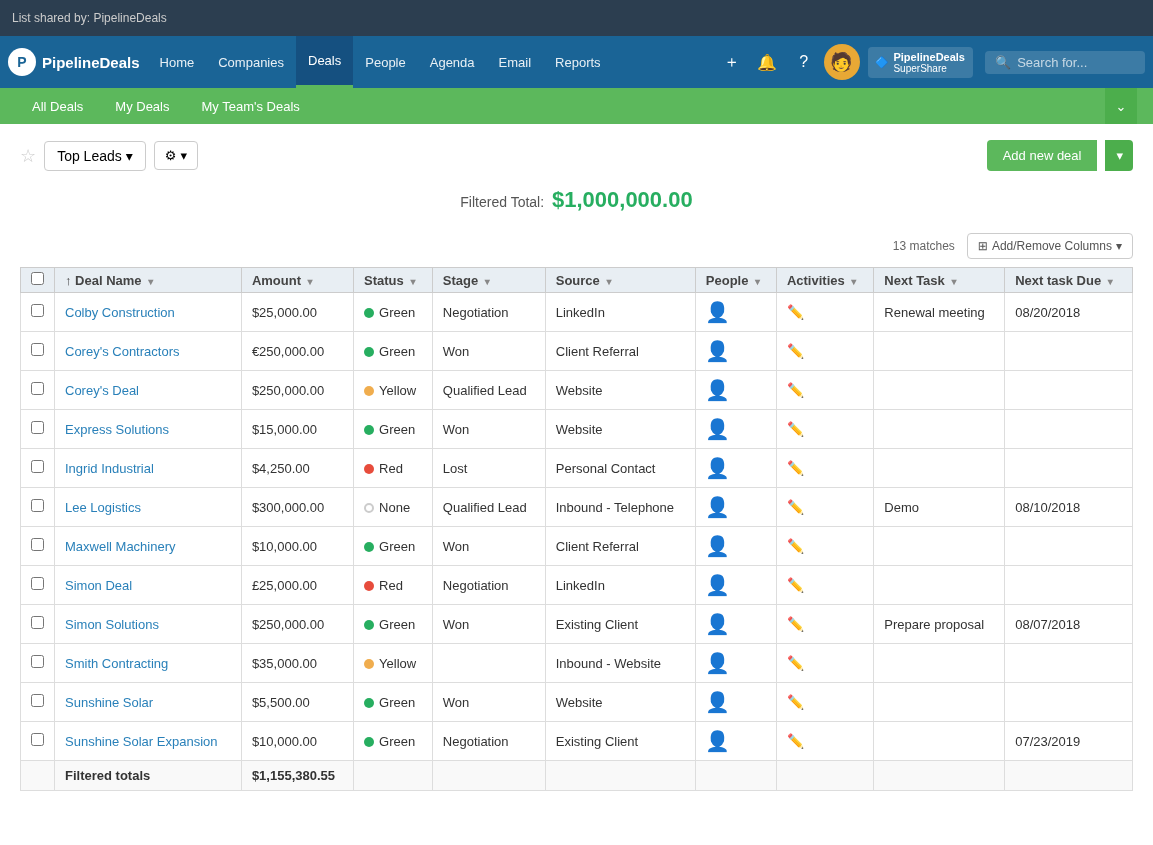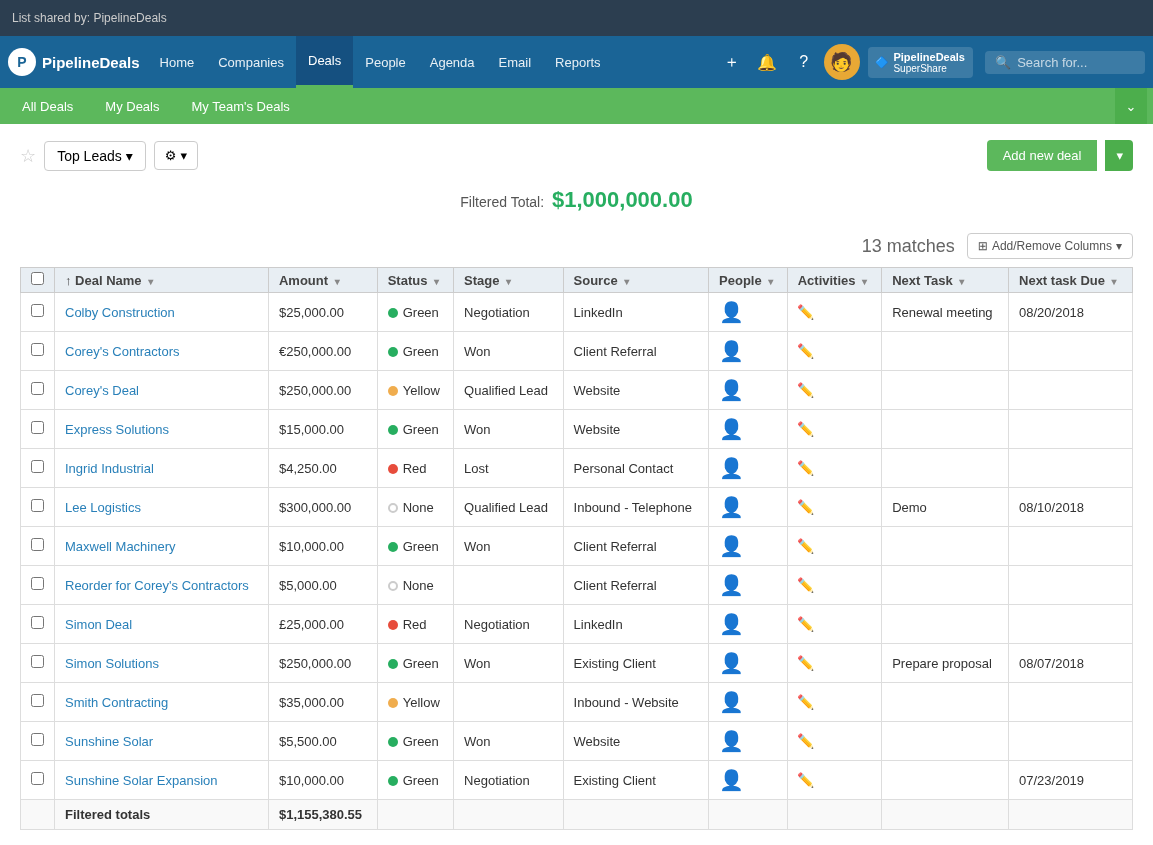--- a/index.html
+++ b/index.html
@@ -108,21 +108,21 @@
       cursor: text;
       margin-left: 8px;
     }
 
     
     .deals-dropdown-bar {
       background: #5cb85c;
       height: 36px;
       display: flex;
       align-items: center;
-      padding: 0 6px;
+      padding: 0 16px;
       gap: 0;
     }
     .deals-tab {
       color: white;
       padding: 0 16px;
       height: 36px;
       display: flex;
       align-items: center;
       cursor: pointer;
       font-size: 13px;
@@ -217,21 +217,21 @@
     
     .table-controls {
       display: flex;
       align-items: center;
       justify-content: flex-end;
       margin-bottom: 8px;
       gap: 12px;
     }
     .matches-count {
       color: #666;
-      font-size: 18px;
+      font-size: 12px;
     }
     .add-remove-cols {
       display: flex;
       align-items: center;
       gap: 4px;
       border: 1px solid #ccc;
       border-radius: 4px;
       padding: 5px 10px;
       cursor: pointer;
       background: white;
@@ -518,32 +518,20 @@
           <td><span class="status-dot status-green"></span><span>Green</span></td>
           <td>Won</td>
           <td>Client Referral</td>
           <td><span class="people-icon" style="cursor:pointer;color:#aaa;font-size:20px;">👤</span></td>
           <td><span class="edit-icon">✏️</span></td>
           <td></td>
           <td></td>
         </tr>
         <tr>
           <td class="checkbox-col"><input type="checkbox" style=""></td>
-          <td><a class="deal-link">Reorder for Corey's Contractors</a></td>
-          <td>$5,000.00</td>
-          <td><span class="status-dot status-none"></span><span>None</span></td>
-          <td></td>
-          <td>Client Referral</td>
-          <td><span class="people-icon" style="cursor:pointer;color:#aaa;font-size:20px;">👤</span></td>
-          <td><span class="edit-icon">✏️</span></td>
-          <td></td>
-          <td></td>
-        </tr>
-        <tr>
-          <td class="checkbox-col"><input type="checkbox" style=""></td>
           <td><a class="deal-link">Simon Deal</a></td>
           <td>£25,000.00</td>
           <td><span class="status-dot status-red"></span><span>Red</span></td>
           <td>Negotiation</td>
           <td>LinkedIn</td>
           <td><span class="people-icon" style="cursor:pointer;color:#aaa;font-size:20px;">👤</span></td>
           <td><span class="edit-icon">✏️</span></td>
           <td></td>
           <td></td>
         </tr>

